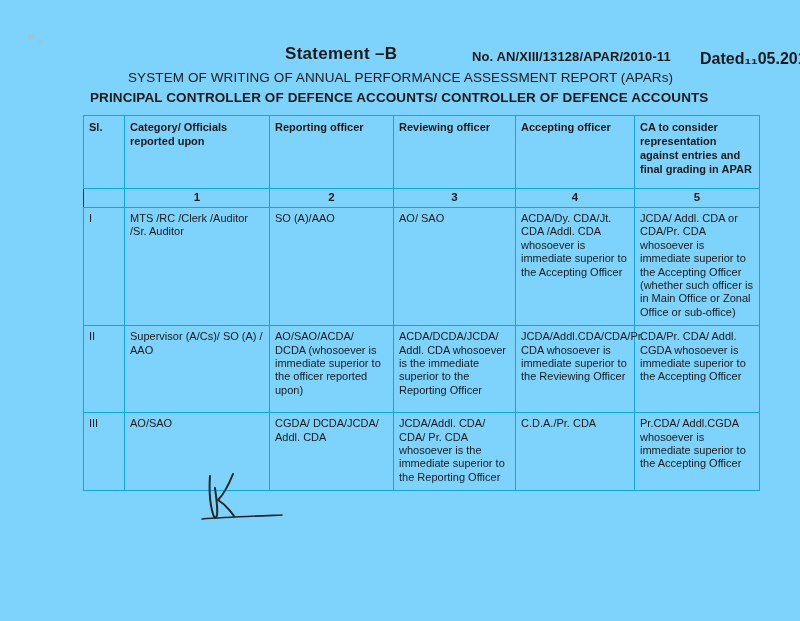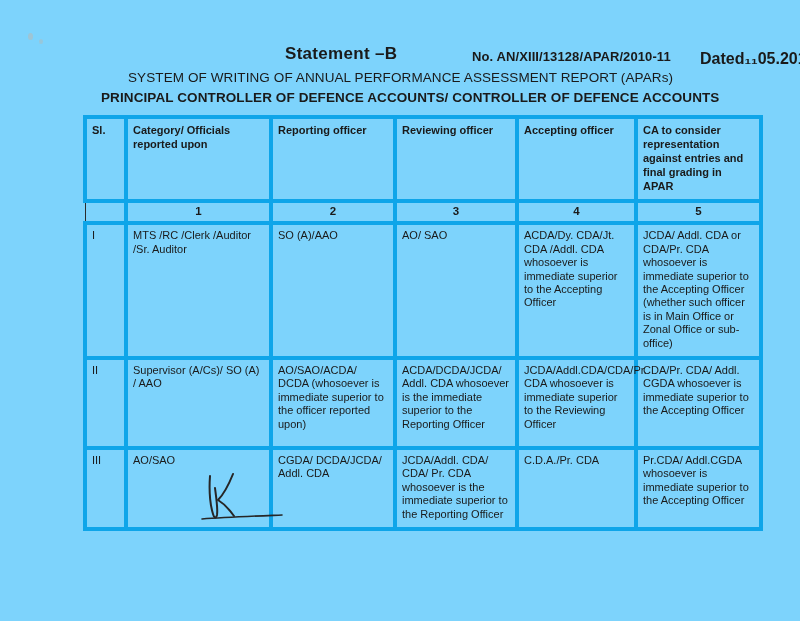--- a/index.html
+++ b/index.html
@@ -66,21 +66,21 @@
   .subtitle1 {
     position: absolute;
     left: 128px;
     top: 26px;
     font-size: 13.5px;
     font-weight: normal;
     letter-spacing: .1px;
   }
   .subtitle2 {
     position: absolute;
-    left: 101px;
+    left: 90px;
     top: 46px;
     font-size: 13.5px;
     font-weight: bold;
     letter-spacing: .1px;
   }
 
   
   .tbl-wrap {
     position: absolute;
     left: 83px;
@@ -88,21 +88,21 @@
     width: 636px;
   }
   table.apar {
     border-collapse: collapse;
     width: 636px;
     table-layout: fixed;
     font-size: 11px;
     line-height: 1.22;
   }
   table.apar td, table.apar th {
-    border: 4px solid #0ea5e9;
+    border: 1px solid #0ea5e9;
     vertical-align: top;
     padding: 4px 5px 6px 5px;
     font-weight: normal;
     text-align: left;
   }
   table.apar thead th {
     font-weight: bold;
     font-size: 11px;
     line-height: 1.28;
     height: 62px;

